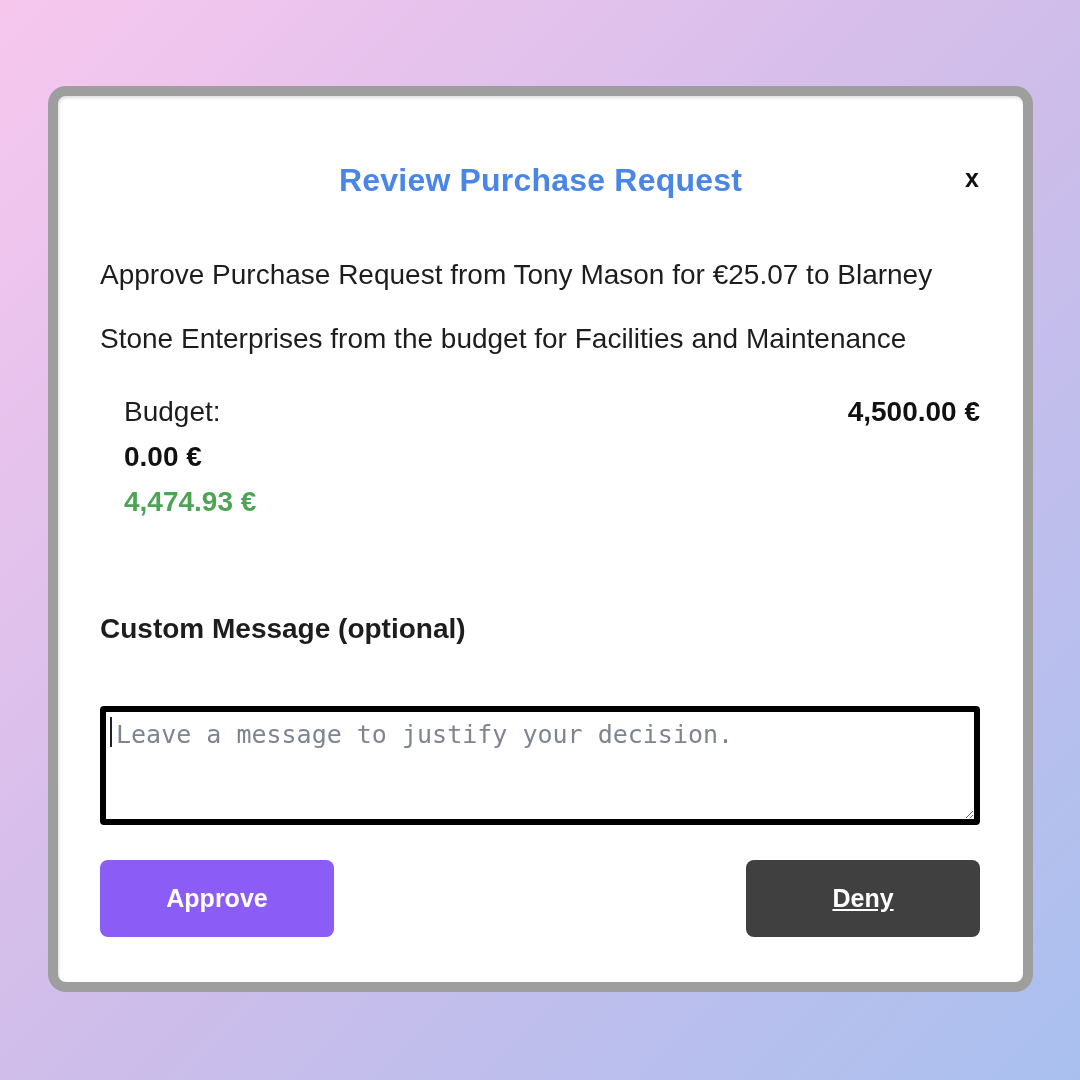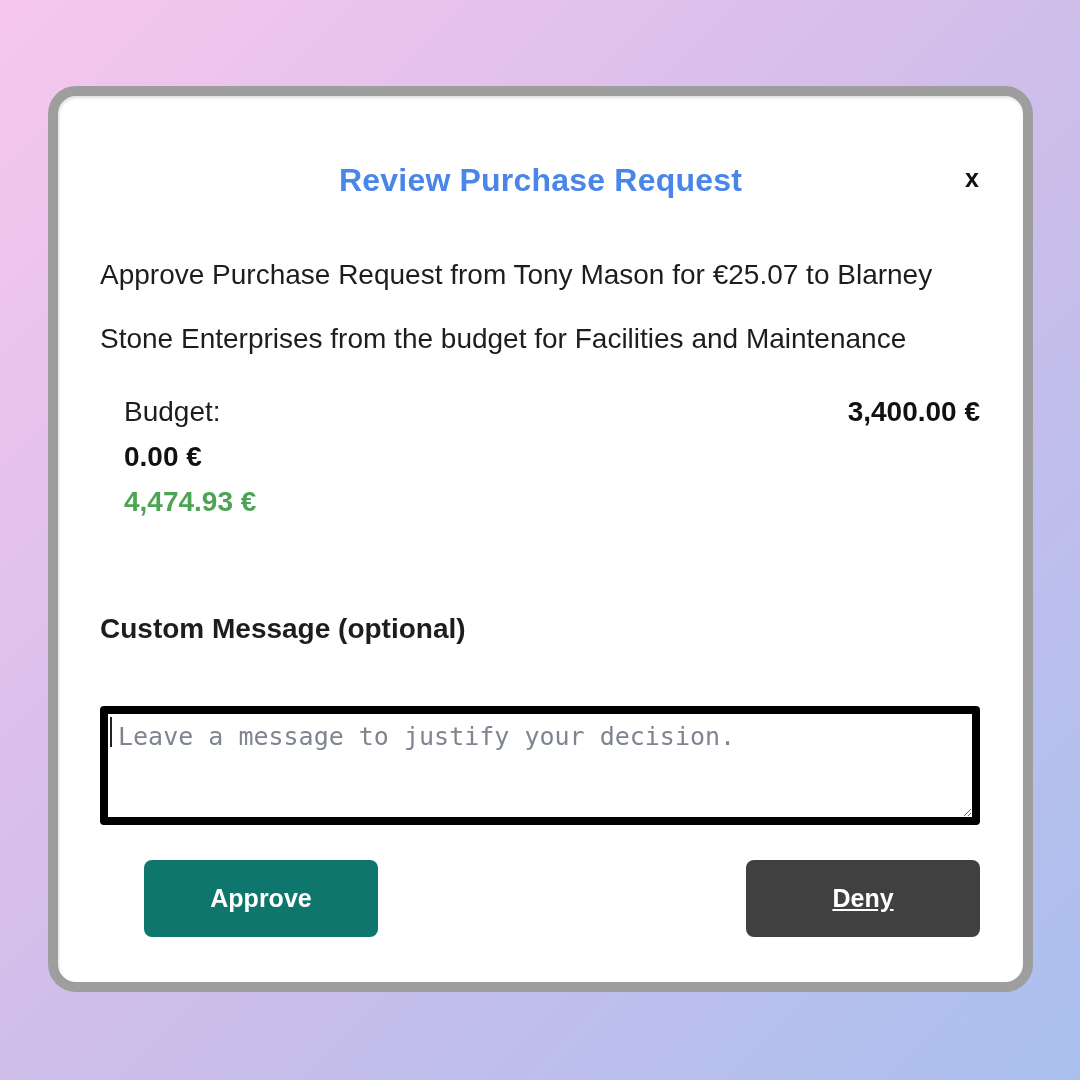--- a/index.html
+++ b/index.html
@@ -11,21 +11,21 @@
   body {
     background: linear-gradient(135deg, #f7c7ee 0%, #d0bdea 50%, #a9c0ef 100%);
     position: relative;
   }
   .modal {
     position: absolute;
     left: 48px; top: 86px;
     width: 985px; height: 906px;
     background: #ffffff;
     border: 10px solid #9e9e9e;
-    border-radius: 28px;
+    border-radius: 18px;
     box-shadow: inset 1px 2px 3px rgba(0,0,0,0.12);
   }
   .modal-title {
     position: absolute;
     top: 66px; left: 0; width: 100%;
     text-align: center;
     font-size: 32px;
     font-weight: bold;
     color: #4a86e8;
     letter-spacing: 0.2px;
@@ -67,21 +67,21 @@
     position: absolute;
     left: 42px; top: 517px;
     font-size: 28px;
     font-weight: bold;
     color: #1d1d1f;
   }
   .custom-message-textarea {
     position: absolute;
     left: 42px; top: 610px;
     width: 880px; height: 119px;
-    border: 8px solid #000000;
+    border: 6px solid #000000;
     border-radius: 4px;
     padding: 8px 10px;
     font-family: "DejaVu Sans Mono", "Liberation Mono", monospace;
     font-size: 25px;
     color: #2b2b2b;
     resize: both;
     outline: none;
   }
   .custom-message-textarea::placeholder {
     color: #7e8590;
@@ -103,38 +103,38 @@
   .btn {
     width: 234px; height: 77px;
     border: none;
     border-radius: 8px;
     font-family: "Liberation Sans", sans-serif;
     font-size: 25px;
     font-weight: bold;
     color: #ffffff;
     cursor: pointer;
   }
-  .btn-approve { background: #0f766e; margin-left: 44px; }
+  .btn-approve { background: #8b5cf6; }
   .btn-deny { background: #404040; text-decoration: underline; }
 </style>
 </head>
 <body>
 
 <div class="modal">
 
   <div class="modal-title">Review Purchase Request</div>
 
   <div class="close-button">x</div>
 
   <div class="description">Approve Purchase Request from Tony Mason for €25.07 to Blarney Stone Enterprises from the budget for Facilities and Maintenance</div>
 
   <div class="summary-table">
     <div class="summary-row">
       <span class="summary-label">Budget:</span>
-      <span class="summary-value">3,400.00 €</span>
+      <span class="summary-value">4,500.00 €</span>
     </div>
     <div class="summary-row">
       <span class="summary-value">0.00 €</span>
     </div>
     <div class="summary-row">
       <span class="summary-value green">4,474.93 €</span>
     </div>
   </div>
 
   <div class="custom-message-label">Custom Message (optional)</div>

